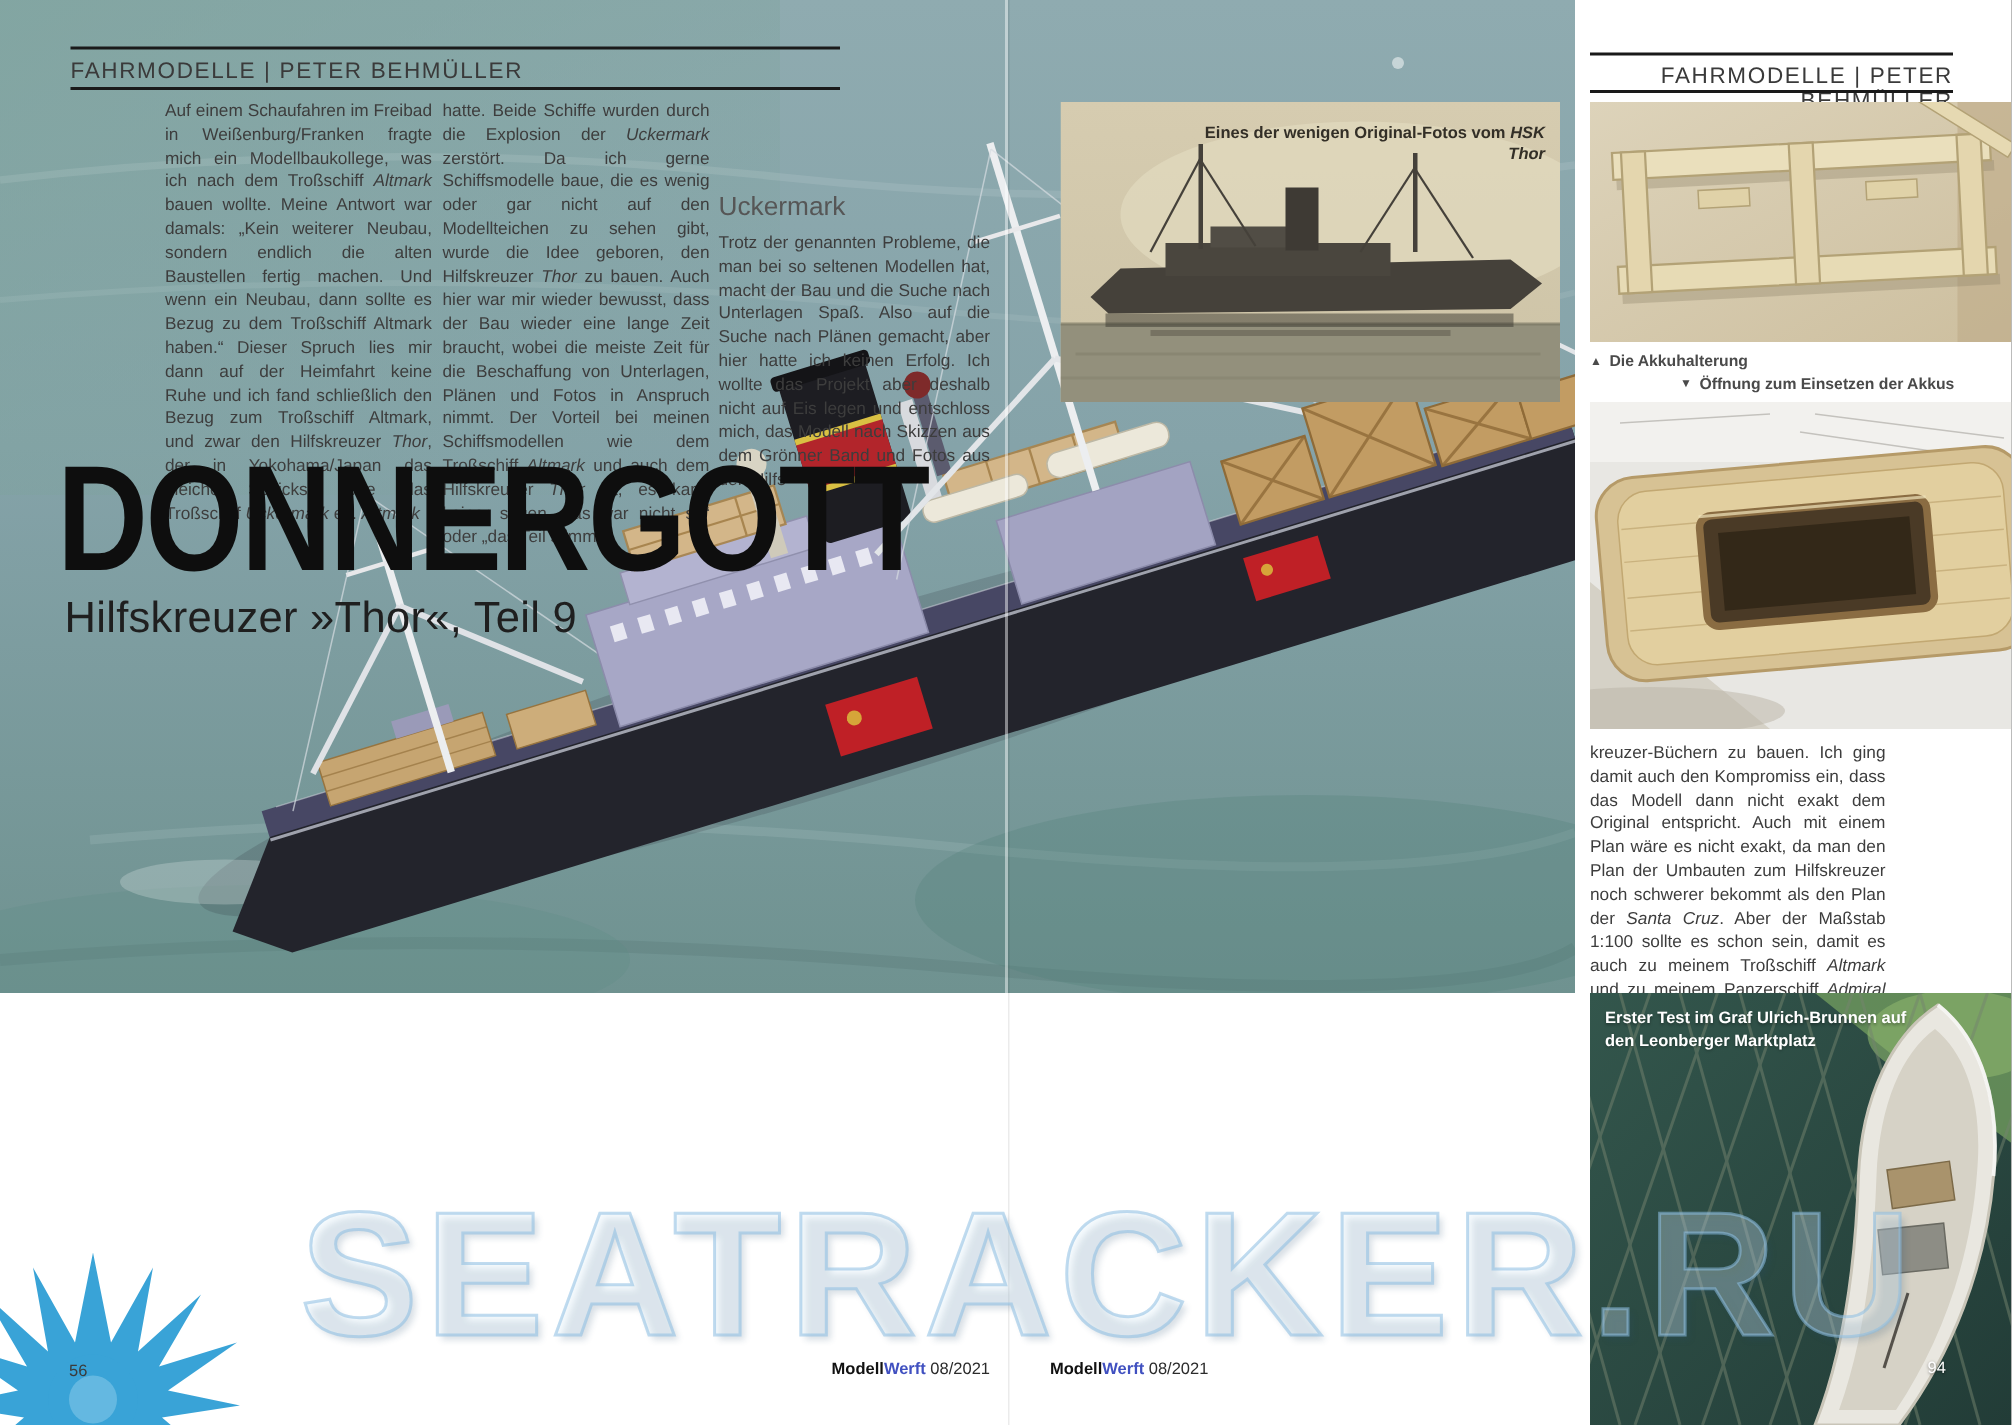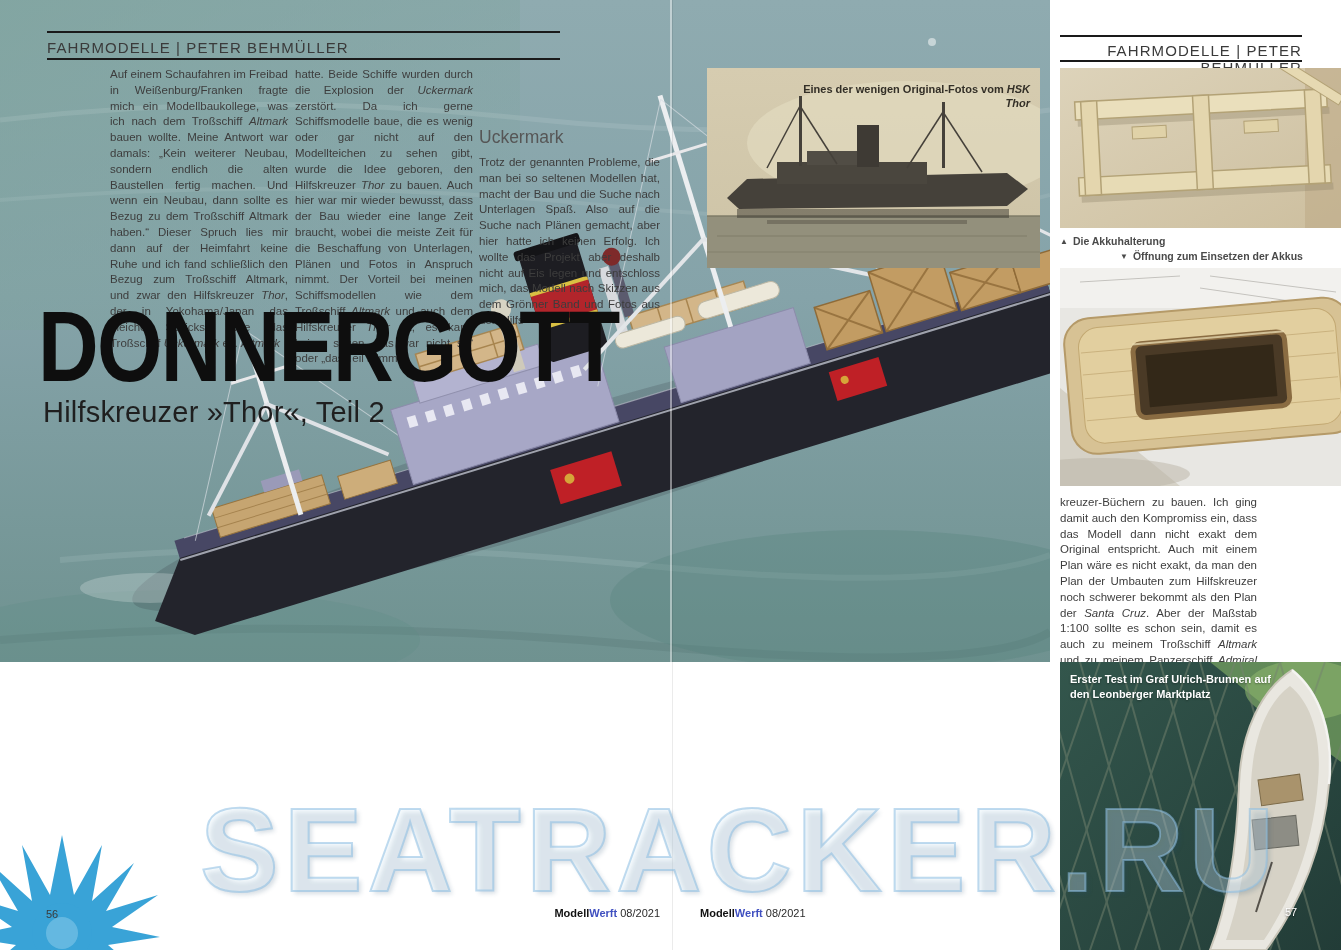--- a/index.html
+++ b/index.html
@@ -220,21 +220,21 @@
         <line x1="236" y1="44" x2="275" y2="104" stroke="#45413a" stroke-width="1.5"></line>
         <line x1="236" y1="44" x2="200" y2="100" stroke="#45413a" stroke-width="1.5"></line>
       </g>
       <rect x="30" y="141" width="272" height="9" fill="#3a372f" opacity="0.5"></rect>
       <rect x="60" y="152" width="200" height="4" fill="#4a473c" opacity="0.4"></rect>
     </svg>
     <div class="abs photo-caption-dark" style="right:10px;top:14px;width:230px;">Eines der wenigen Original-Fotos vom <i>HSK Thor</i></div>
   </div>
 
   <div class="abs main-title" style="left:38px;top:296px;"><span class="squeeze">DONNERGOTT</span></div>
-  <div class="abs sub-title" style="left:43px;top:396px;">Hilfskreuzer »Thor«, Teil 2</div>
+  <div class="abs sub-title" style="left:43px;top:396px;">Hilfskreuzer »Thor«, Teil 9</div>
 
 
   <div class="abs rule" style="left:1060px;top:35px;width:242px;"></div>
   <div class="abs kicker" style="left:1060px;top:42px;width:242px;text-align:right;">FAHRMODELLE | PETER BEHMÜLLER</div>
   <div class="abs rule" style="left:1060px;top:60px;width:242px;"></div>
 
   <div class="abs" style="left:1060px;top:68px;width:281px;height:160px;">
     <svg width="281" height="160" viewBox="0 0 281 160">
       <defs>
         <linearGradient id="wood-bg" x1="0" y1="0" x2="1" y2="1">
@@ -349,15 +349,15 @@
     </svg>
   </div>
 
   <div class="abs footer-line" style="left:480px;top:907px;width:180px;text-align:right;z-index:30;">
     <span class="brand-black">Modell</span><span class="brand-blue" id="brandBlueL" style="color: rgb(64, 80, 192);">Werft</span>&nbsp;<span>08/2021</span>
   </div>
   <div class="abs footer-line" style="left:700px;top:907px;width:180px;text-align:left;z-index:30;">
     <span class="brand-black">Modell</span><span class="brand-blue" id="brandBlueR" style="color: rgb(64, 80, 192);">Werft</span>&nbsp;<span>08/2021</span>
   </div>
   <div class="abs page-num" style="left:46px;top:908px;z-index:60;">56</div>
-  <div class="abs page-num white" style="left:1285px;top:906px;z-index:60;">57</div>
+  <div class="abs page-num white" style="left:1285px;top:906px;z-index:60;">94</div>
 
 </div>
 
 </body></html>

